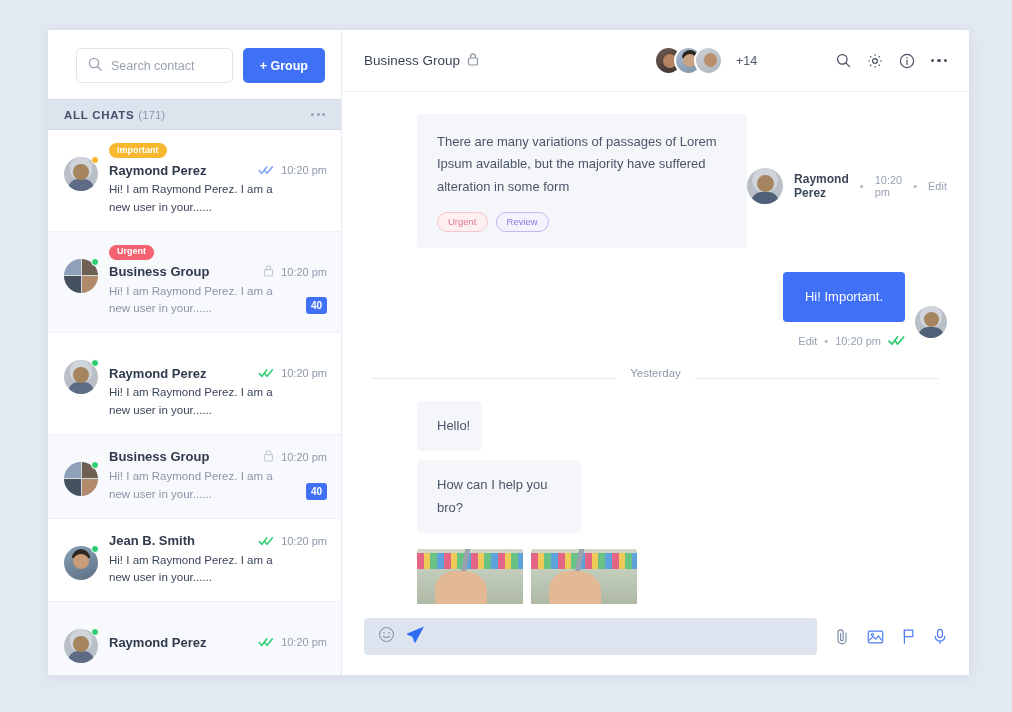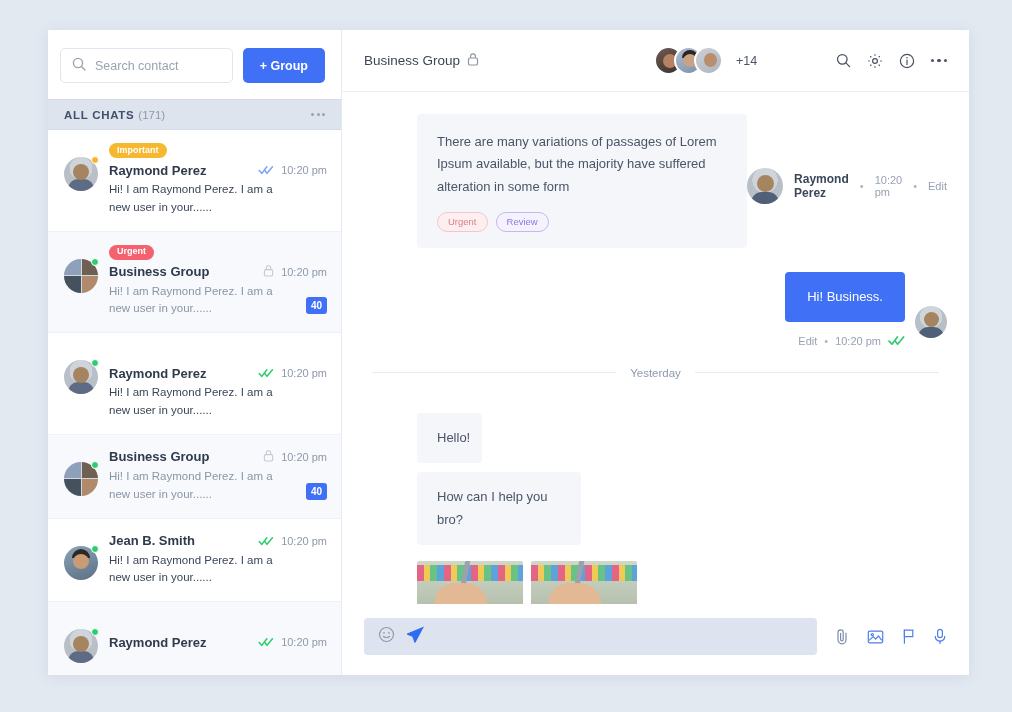--- a/index.html
+++ b/index.html
@@ -20,21 +20,21 @@
 
   
   .sidebar {
     width: 294px; height: 100%;
     background: #ffffff;
     border-right: 1px solid #e6ebf2;
     display: flex; flex-direction: column;
     overflow: hidden;
   }
   .side-top {
-    padding: 18px 16px 16px 12px;
+    padding: 18px 16px 16px 28px;
     display: flex; align-items: center; gap: 10px;
     background:#fff;
   }
   .search-box {
     flex: 1; height: 35px;
     border: 1px solid #e1e6ee;
     border-radius: 5px;
     display: flex; align-items: center;
     gap: 9px; padding: 0 11px;
     background: #fff;
@@ -196,21 +196,21 @@
     padding: 15px 22px; font-size: 13px; line-height: 1.5;
   }
   .out-meta { display: flex; align-items: center; gap: 7px; justify-content: flex-end; margin-top: 10px; }
   .out-av {
     width: 32px; height: 32px; border-radius: 50%; flex: none; position: relative; overflow: hidden; margin-top: 34px;
     background: radial-gradient(circle at 50% 34%, #d0d5db 0 42%, #b9bfc7 43% 100%);
   }
   .out-av:after { content:""; position:absolute; left:9px; top:6px; width:15px; height:15px; border-radius:50%; background:#a6845f;}
   .out-av:before { content:""; position:absolute; left:3px; bottom:-3px; width:26px; height:14px; border-radius:10px 10px 0 0; background:#4f6078;}
 
-  .day-div { display: flex; align-items: center; gap: 14px; margin: 17px 8px 34px 8px; }
+  .day-div { display: flex; align-items: flex-end; gap: 14px; margin: 17px 8px 22px 8px; }
   .day-div .ln { flex: 1; height: 1px; background: #e6eaf1; }
   .day-div .txt { font-size: 11.5px; color: #8e99ab; }
 
   .imgs-row { display: flex; gap: 8px; margin-left: 53px; margin-top: 12px; }
   .thumb {
     width: 106px; height: 84px; border-radius: 2px; position: relative; overflow: hidden;
     background: linear-gradient(180deg,#cfd7c8 0%, #bcc6b4 40%, #9aa690 100%);
     cursor: pointer;
   }
   .thumb .strip { position:absolute; top:4px; left:0; right:0; height:16px;
@@ -463,21 +463,21 @@
           <span class="byname">Raymond Perez</span>
           <span class="bysep">•</span>
           <span class="bytime">10:20 pm</span>
           <span class="bysep">•</span>
           <span class="byedit">Edit</span>
         </div>
       </div>
 
       <div class="out-row">
         <div>
-          <div class="bubble-out">Hi! Business.</div>
+          <div class="bubble-out">Hi! Important.</div>
           <div class="out-meta">
             <span class="byedit">Edit</span>
             <span class="bysep">•</span>
             <span class="bytime">10:20 pm</span>
             <span>
               <svg width="17" height="11" viewBox="0 0 17 11" fill="none" stroke="#2ecc71" stroke-width="1.7" stroke-linecap="round" stroke-linejoin="round">
                 <path d="M1 6.1 4 9.2 9.4 2"></path>
                   <path d="M7.2 6.1l2.4 3.1L15.6 2"></path>
               </svg>
             </span>

